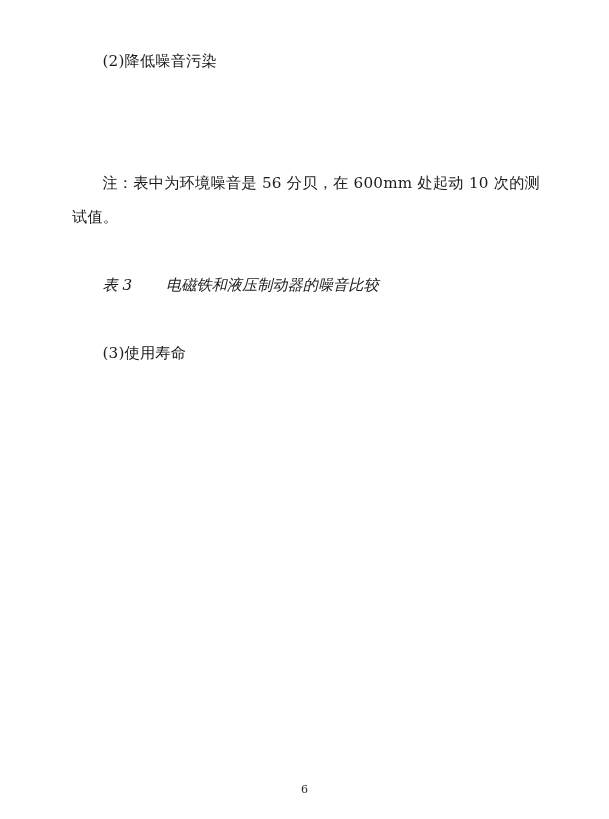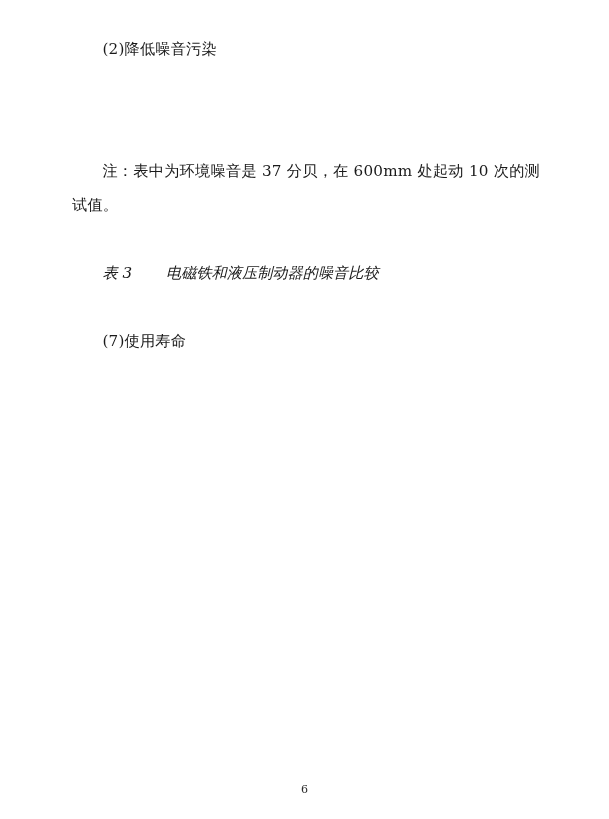--- a/index.html
+++ b/index.html
@@ -14,21 +14,21 @@
     position: relative;
     width: 609px;
     height: 819px;
     background: #ffffff;
     overflow: hidden;
     box-sizing: border-box;
   }
   .content {
     position: absolute;
     left: 72px;
-    top: 32px;
+    top: 44px;
     width: 468px;
   }
   .para {
     font-size: 15.2px;
     line-height: 34px;
     color: #1a1a1a;
     text-align: justify;
     text-justify: inter-ideograph;
     letter-spacing: 0.2px;
     margin: 0;
@@ -68,33 +68,33 @@
 <div class="page">
   <div class="content">
 
     <p class="para indent">(2)降低噪音污染</p>
 
     <div class="gap-small"></div>
 
 
     <div class="gap-xl"></div>
 
-    <p class="para indent">注：表中为环境噪音是 37 分贝，在 600mm 处起动 10 次的测试值。</p>
+    <p class="para indent">注：表中为环境噪音是 56 分贝，在 600mm 处起动 10 次的测试值。</p>
 
     <div class="gap-med"></div>
 
     <p class="tablecaption">
       <span>表 3</span>
       <span class="sep"></span>
       <span>电磁铁和液压制动器的噪音比较</span>
     </p>
 
     <div class="gap-med"></div>
 
-    <p class="para indent">(7)使用寿命</p>
+    <p class="para indent">(3)使用寿命</p>
 
     <div class="gap-med"></div>
 
 
   </div>
 
   <div class="pagenum">6</div>
 </div>
 
 </body></html>

